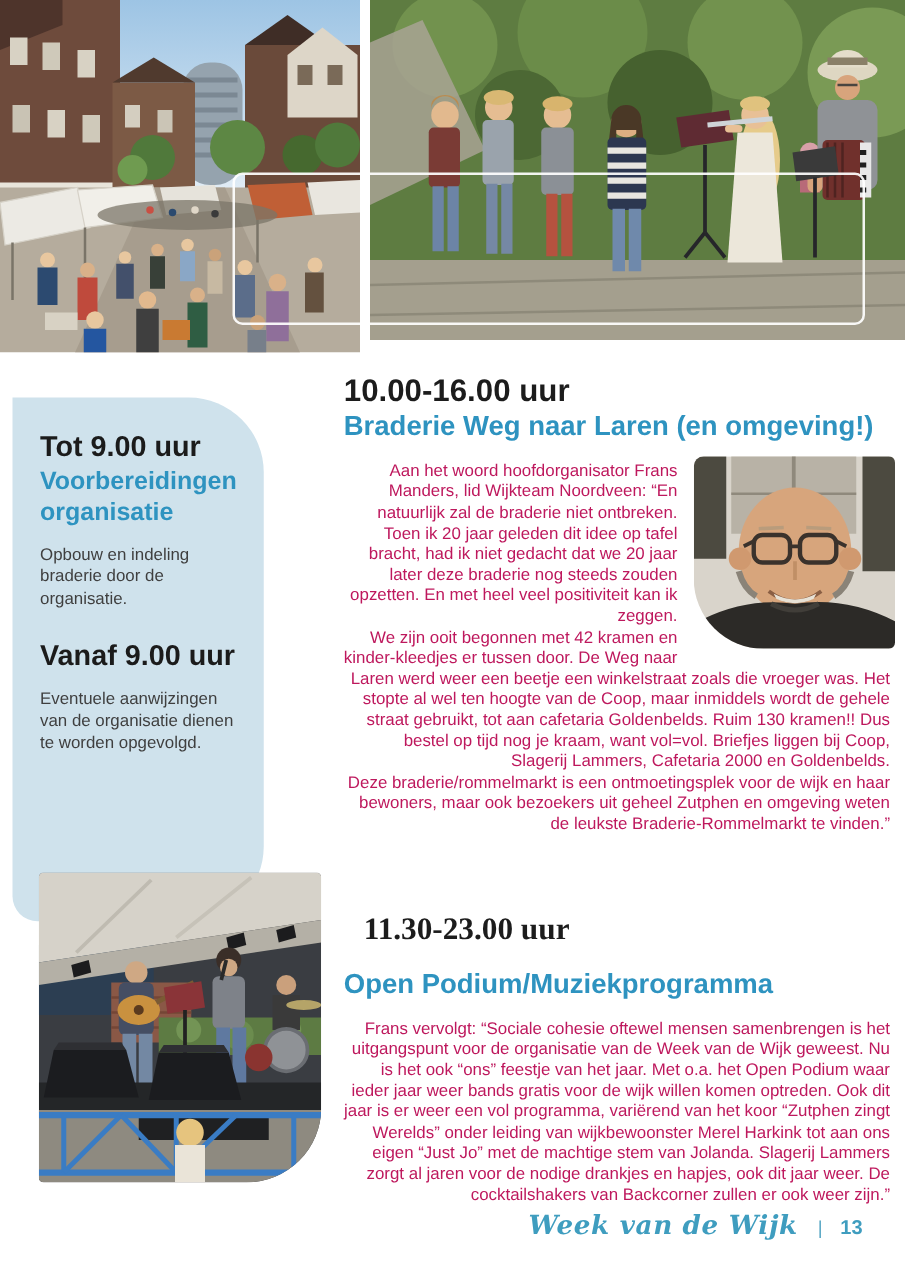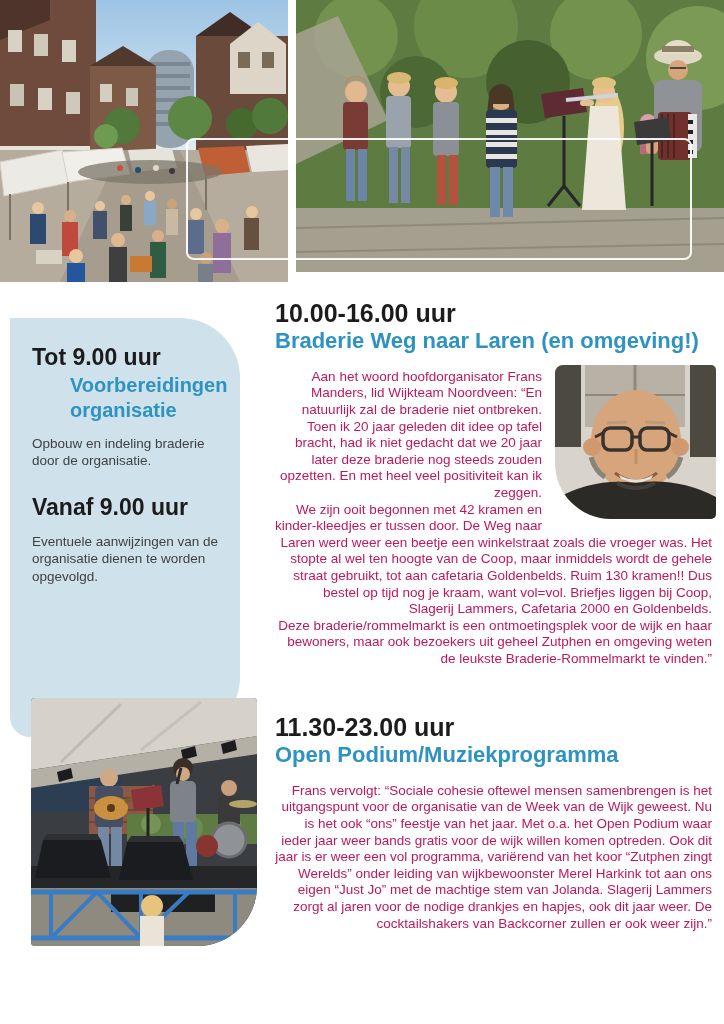--- a/index.html
+++ b/index.html
@@ -13,25 +13,25 @@
           border-radius:60px 0 0 0;
           background:linear-gradient(97deg, rgba(233,47,91,.78) 0%, rgba(233,47,91,.93) 22%, #e92f5b 45%);
           box-shadow:0 2px 0 rgba(244,166,183,.85);
           display:flex;flex-direction:column;align-items:center;justify-content:center;}
   .banner-inner{margin-left:120px;text-align:center;}
   .banner-title{color:#ffffff;font-weight:700;font-size:43px;line-height:1;
                 letter-spacing:1px;transform:scaleX(.84);transform-origin:center;}
   .banner-subtitle{color:#ffffff;font-weight:700;font-size:25px;margin-top:8px;}
   .banner-frame{position:absolute;left:186px;top:138px;width:502px;height:118px;
                 border:2px solid rgba(255,255,255,.92);border-radius:8px;pointer-events:none;}
-  .sidebar{position:absolute;left:10px;top:318px;width:230px;height:419px;
+  .sidebar{position:absolute;left:10px;top:318px;width:201px;height:419px;
            background:#cfe2ec;border-radius:0 60px 60px 20px;
            box-sizing:border-box;padding:26px 20px 0 22px;}
   .sb-time{font-size:23px;font-weight:700;color:#1b1b1b;line-height:1.15;}
-  .sb-heading{font-size:20px;font-weight:700;color:#2e93c0;line-height:1.22;margin-top:3px;margin-left:38px;}
+  .sb-heading{font-size:20px;font-weight:700;color:#2e93c0;line-height:1.22;margin-top:3px;}
   .sb-body{font-size:13.5px;color:#3f3f3f;line-height:1.28;margin-top:13px;}
   .sb-block + .sb-block{margin-top:24px;}
   .section{position:absolute;left:275px;width:437px;}
   .section-1{top:300px;}
   .section-2{top:714px;}
   .sec-time{font-size:25px;font-weight:700;color:#1c1c1c;line-height:1.1;}
   .sec-title{font-size:22px;font-weight:700;color:#2e93c0;line-height:1.2;margin-top:4px;}
   .sec-paras{margin-top:15px;font-size:13.5px;color:#be185d;line-height:16.6px;text-align:right;}
   .headshot{float:right;width:161px;height:154px;margin:-4px -4px 14px 13px;
             border-radius:8px 5px 5px 56px;overflow:hidden;}
@@ -267,21 +267,21 @@
           <path d="M62,118 Q81,128 100,118" stroke="#413e39" stroke-width="4" fill="none"></path>
         </svg>
       </div>
       <div>Aan het woord hoofdorganisator Frans Manders, lid Wijkteam Noordveen: “En natuurlijk zal de braderie niet ontbreken. Toen ik 20 jaar geleden dit idee op tafel bracht, had ik niet gedacht dat we 20 jaar later deze braderie nog steeds zouden opzetten. En met heel veel positiviteit kan ik zeggen.</div>
       <div>We zijn ooit begonnen met 42 kramen en kinder-kleedjes er tussen door. De Weg naar Laren werd weer een beetje een winkelstraat zoals die vroeger was. Het stopte al wel ten hoogte van de Coop, maar inmiddels wordt de gehele straat gebruikt, tot aan cafetaria Goldenbelds. Ruim 130 kramen!! Dus bestel op tijd nog je kraam, want vol=vol. Briefjes liggen bij Coop, Slagerij Lammers, Cafetaria 2000 en Goldenbelds.</div>
       <div>Deze braderie/rommelmarkt is een ontmoetingsplek voor de wijk en haar bewoners, maar ook bezoekers uit geheel Zutphen en omgeving weten de leukste Braderie-Rommelmarkt te vinden.”</div>
     </div>
   </section>
 
   <section class="section section-2">
-    <h2 class="sec-time" style="margin:0;">11.30-23.00 uur</h2>
+    <h2 class="sec-time" style="margin:16px;font-family:Liberation Serif, serif;">11.30-23.00 uur</h2>
     <h3 class="sec-title" style="margin:0;">Open Podium/Muziekprogramma</h3>
     <div class="sec-paras">
       <div>Frans vervolgt: “Sociale cohesie oftewel mensen samenbrengen is het uitgangspunt voor de organisatie van de Week van de Wijk geweest. Nu is het ook “ons” feestje van het jaar. Met o.a. het Open Podium waar ieder jaar weer bands gratis voor de wijk willen komen optreden. Ook dit jaar is er weer een vol programma, variërend van het koor “Zutphen zingt Werelds” onder leiding van wijkbewoonster Merel Harkink tot aan ons eigen “Just Jo” met de machtige stem van Jolanda. Slagerij Lammers zorgt al jaren voor de nodige drankjes en hapjes, ook dit jaar weer. De cocktailshakers van Backcorner zullen er ook weer zijn.”</div>
     </div>
   </section>
 
   <div class="photo stage-photo">
     <svg viewBox="0 0 226 248" preserveAspectRatio="none">
       <rect x="0" y="0" width="226" height="248" fill="#3a3d42"></rect>
       <rect x="0" y="58" width="92" height="56" fill="#2c3e52"></rect>
@@ -341,14 +341,19 @@
       <line x1="204" y1="194" x2="204" y2="240" stroke="#3a7cc4" stroke-width="4"></line>
       <line x1="20" y1="240" x2="66" y2="194" stroke="#3a7cc4" stroke-width="4"></line>
       <line x1="66" y1="194" x2="110" y2="240" stroke="#3a7cc4" stroke-width="4"></line>
       <line x1="110" y1="240" x2="158" y2="194" stroke="#3a7cc4" stroke-width="4"></line>
 
       <circle cx="121" cy="208" r="11" fill="#e6c47e"></circle>
       <rect x="109" y="218" width="24" height="30" fill="#eae4d8"></rect>
     </svg>
   </div>
 
+  <footer class="footer">
+    <span class="footer-brand">Week van de Wijk</span>
+    <span class="footer-sep">|</span>
+    <span class="footer-page">13</span>
+  </footer>
 
 </div>
 
 </body></html>

